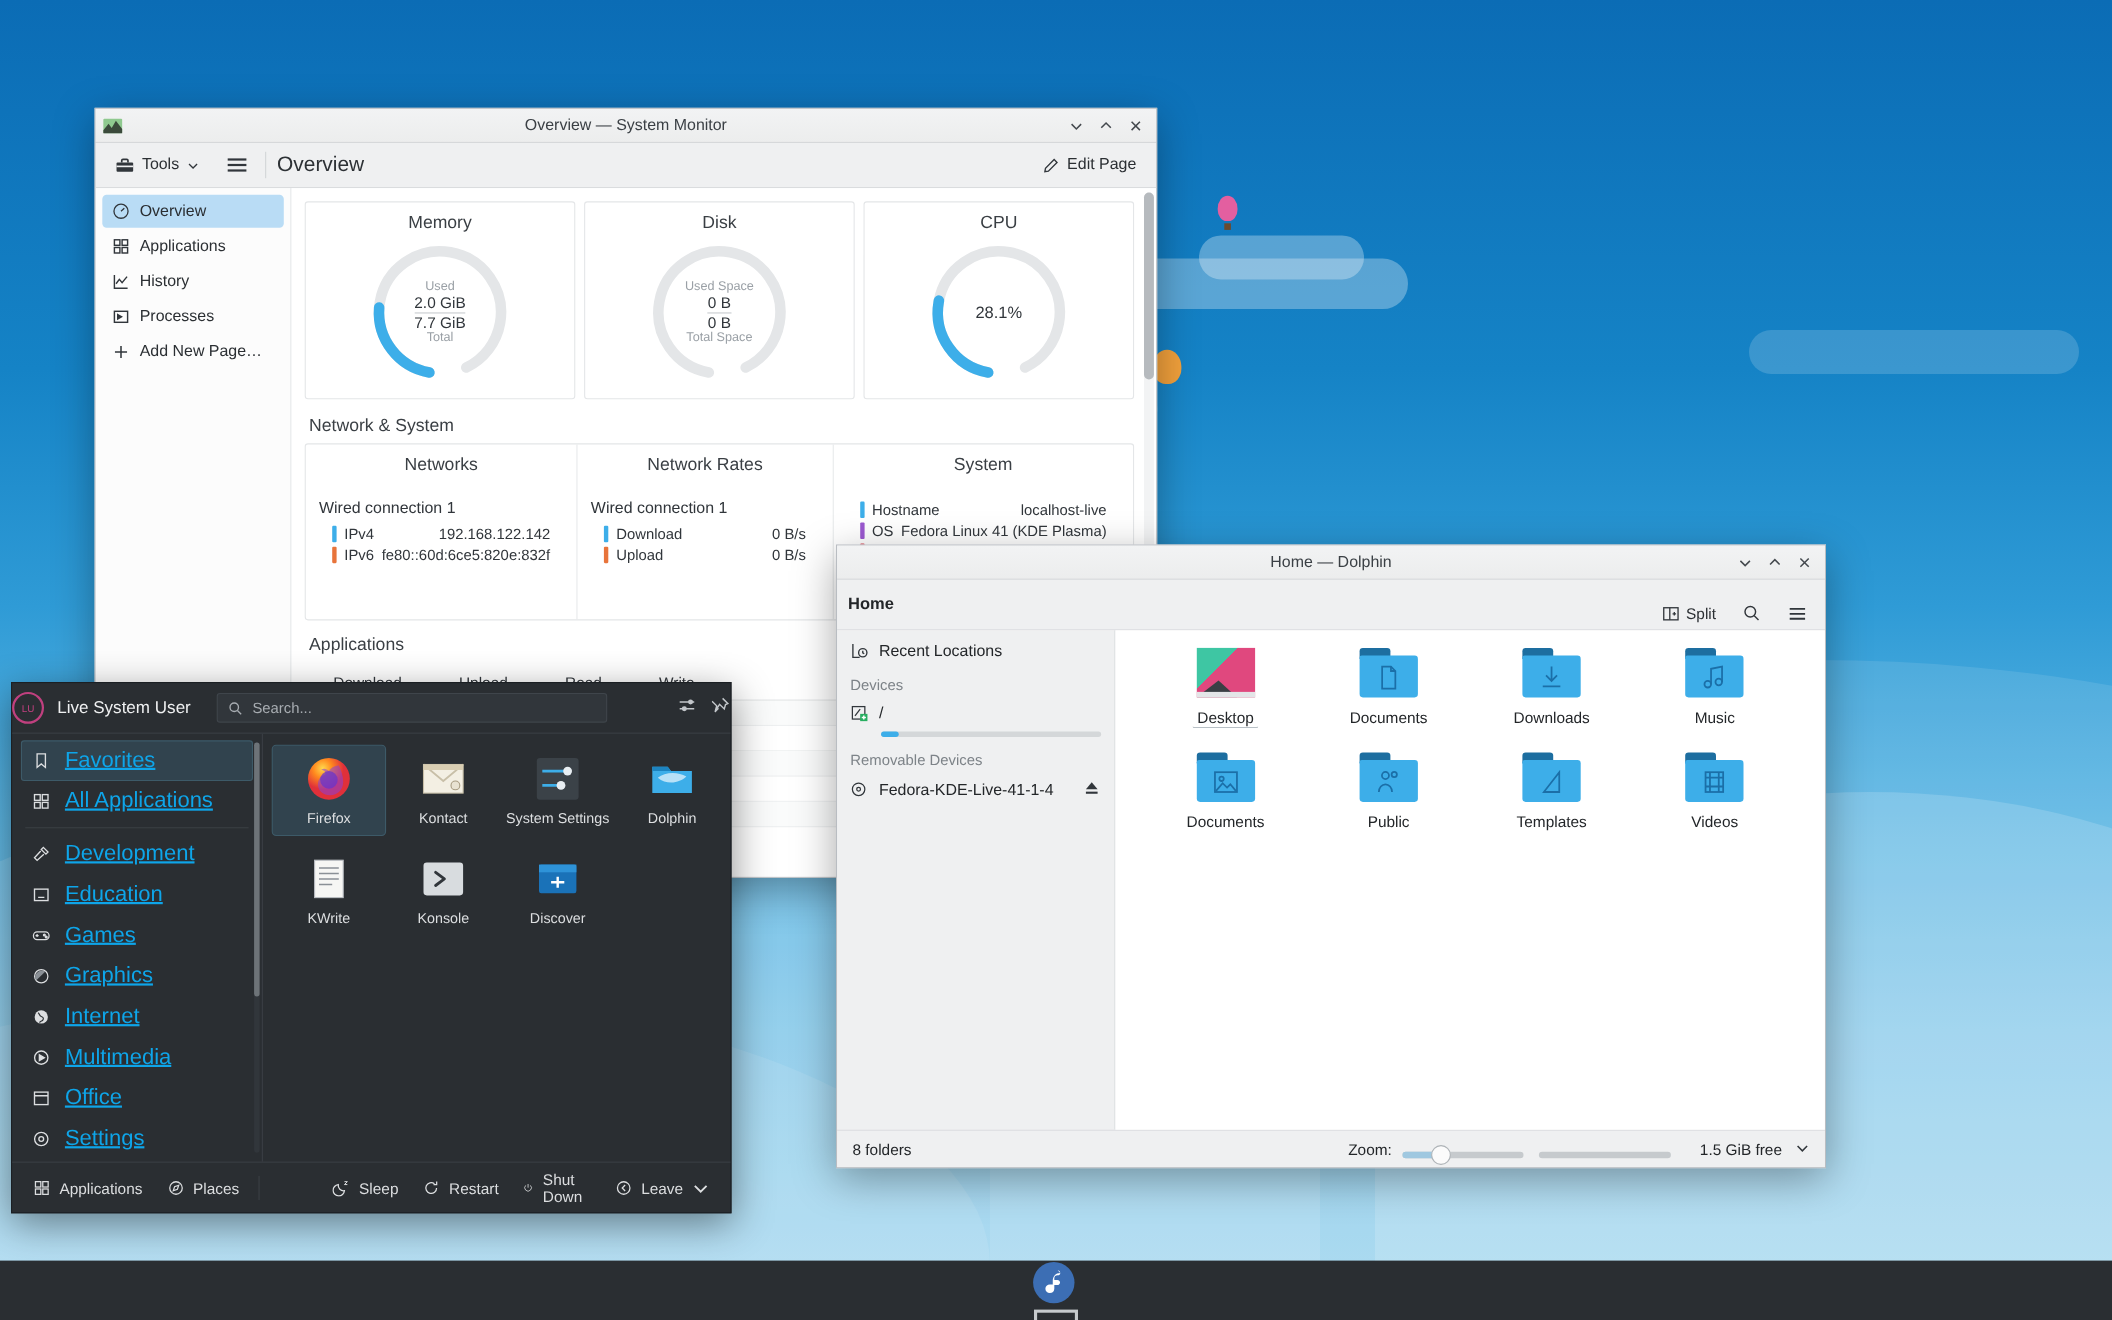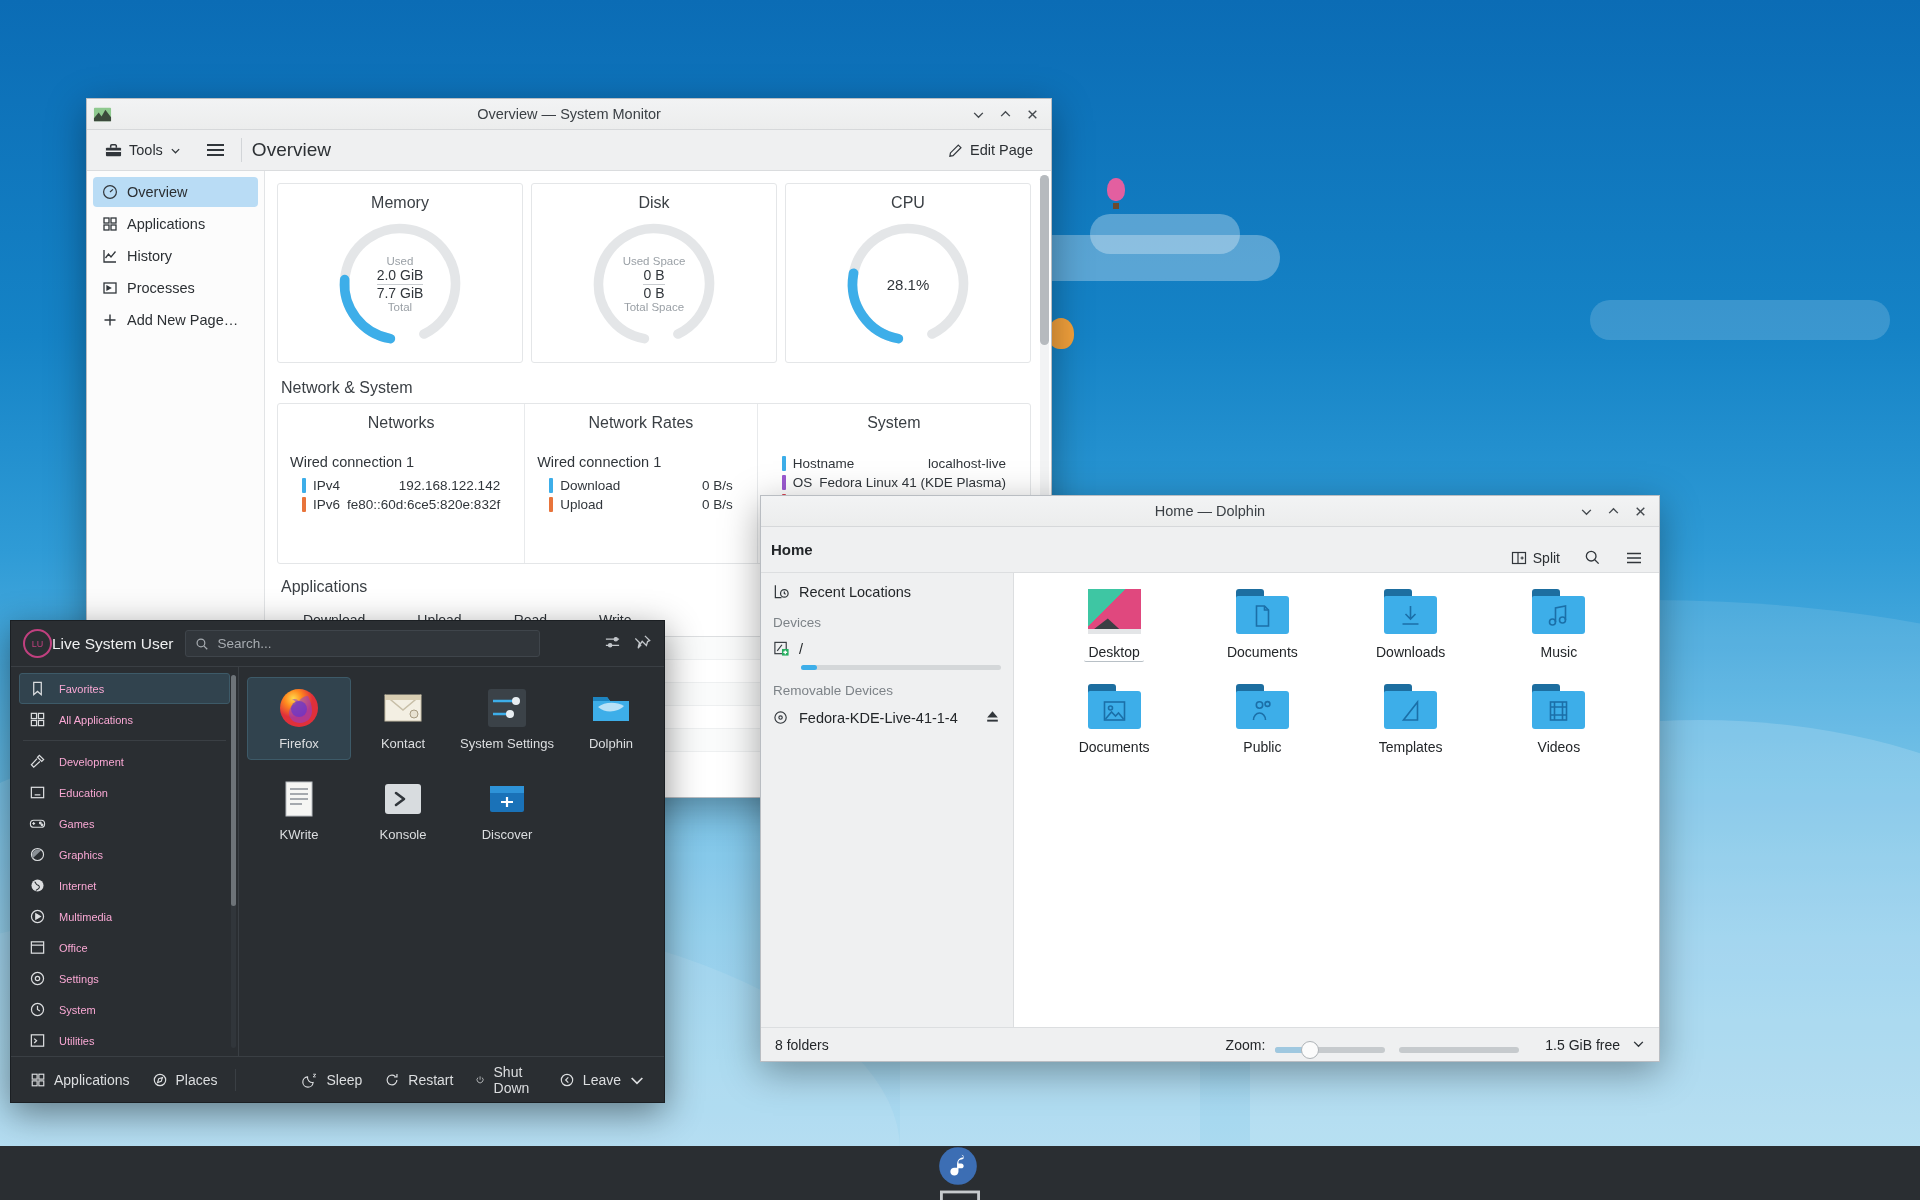--- a/index.html
+++ b/index.html
@@ -126,36 +126,36 @@
   .zs-fill { position:absolute; left:0; top:0; height:100%; width:30%;
              background:#9fc8e0; border-radius:4px;}
   .zs-knob { position:absolute; left:26px; top:-6px; width:18px; height:18px;
              background:#fbfbfb; border:1px solid #aeb3b7; border-radius:50%; }
   .zs-track2 { width:120px; height:6px; background:#c6cacd; border-radius:4px; margin-left:14px;}
 
   
   #kickoff { position:absolute; left:10px; top:620px; width:655px; height:483px;
       background:#2a2e32; border:1px solid #1b1f23; box-shadow:0 10px 34px rgba(0,0,0,.45);
       display:flex; flex-direction:column; color:#dcdee0; }
-  .k-top { height:46px; display:flex; align-items:center; padding:0 12px;
+  .k-top { height:46px; display:flex; align-items:center; gap:12px; padding:0 0;
       border-bottom:1px solid #3a3f44; flex:none; }
   .k-avatar { width:29px; height:29px; border-radius:50%; border:2px solid #c0407f;
       display:flex; align-items:center; justify-content:center; font-size:9px; color:#c0407f;}
   .k-user { font-size:15.5px; color:#eff0f1; }
   .k-search { margin-left:12px; flex:1; height:27px; background:#31363b;
       border:1px solid #3f454b; border-radius:3px; display:flex; align-items:center;
       gap:8px; padding:0 9px; color:#a7acb1; font-size:13.5px; max-width:355px;}
   .k-search svg{width:14px;height:14px;}
   .k-top-icons { margin-left:auto; display:flex; gap:14px; align-items:center; }
   .k-top-icons svg{ width:17px; height:17px; }
   .k-mid { flex:1; display:flex; min-height:0; }
   .k-cats { width:228px; border-right:1px solid #3a3f44; padding:6px 8px 0;
             position:relative; overflow:hidden; flex:none; }
   .k-cat { display:flex; align-items:center; gap:13px; padding:7px 10px; border-radius:3px;
-           font-size:11px; color:#f9a8d4; }
+           font-size:20px; color:#0ea5e9;text-decoration:underline; }
   .k-cat.sel { background:#31434e; border:1px solid #3d5a68; padding:6px 9px; }
   .k-cat svg{ width:17px; height:17px; flex:none; }
   .k-divider { height:1px; background:#3a3f44; margin:5px 4px; }
   .k-catscroll { position:absolute; right:2px; top:8px; bottom:8px; width:5px;
                  background:#31363b; border-radius:3px; }
   .k-catscroll i { position:absolute; top:0; width:100%; height:62%;
                  background:#6d7378; border-radius:3px; display:block; }
   .k-apps { flex:1; padding:10px 8px; position:relative; }
   .k-grid { display:grid; grid-template-columns:repeat(4,104px); row-gap:8px; }
   .k-app { display:flex; flex-direction:column; align-items:center; gap:7px;

